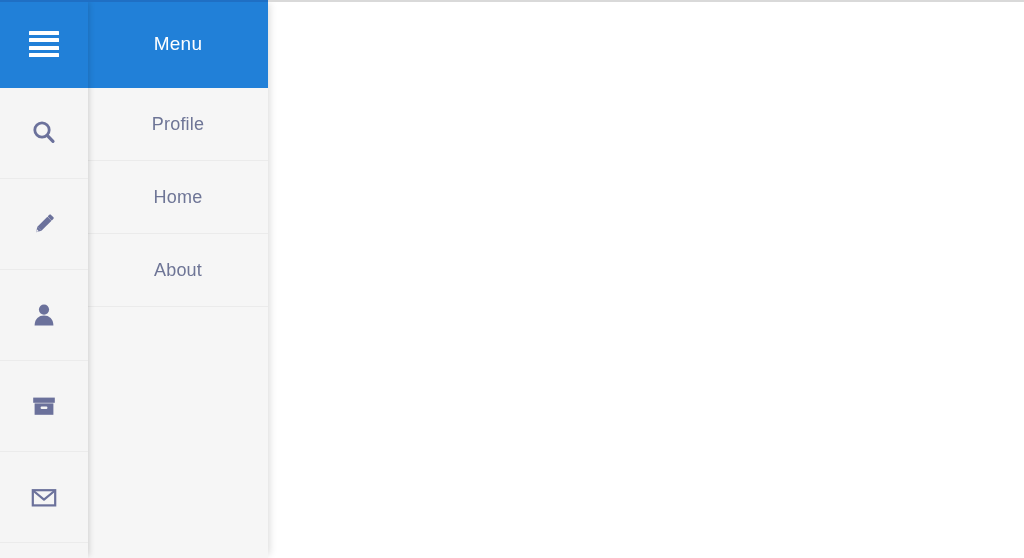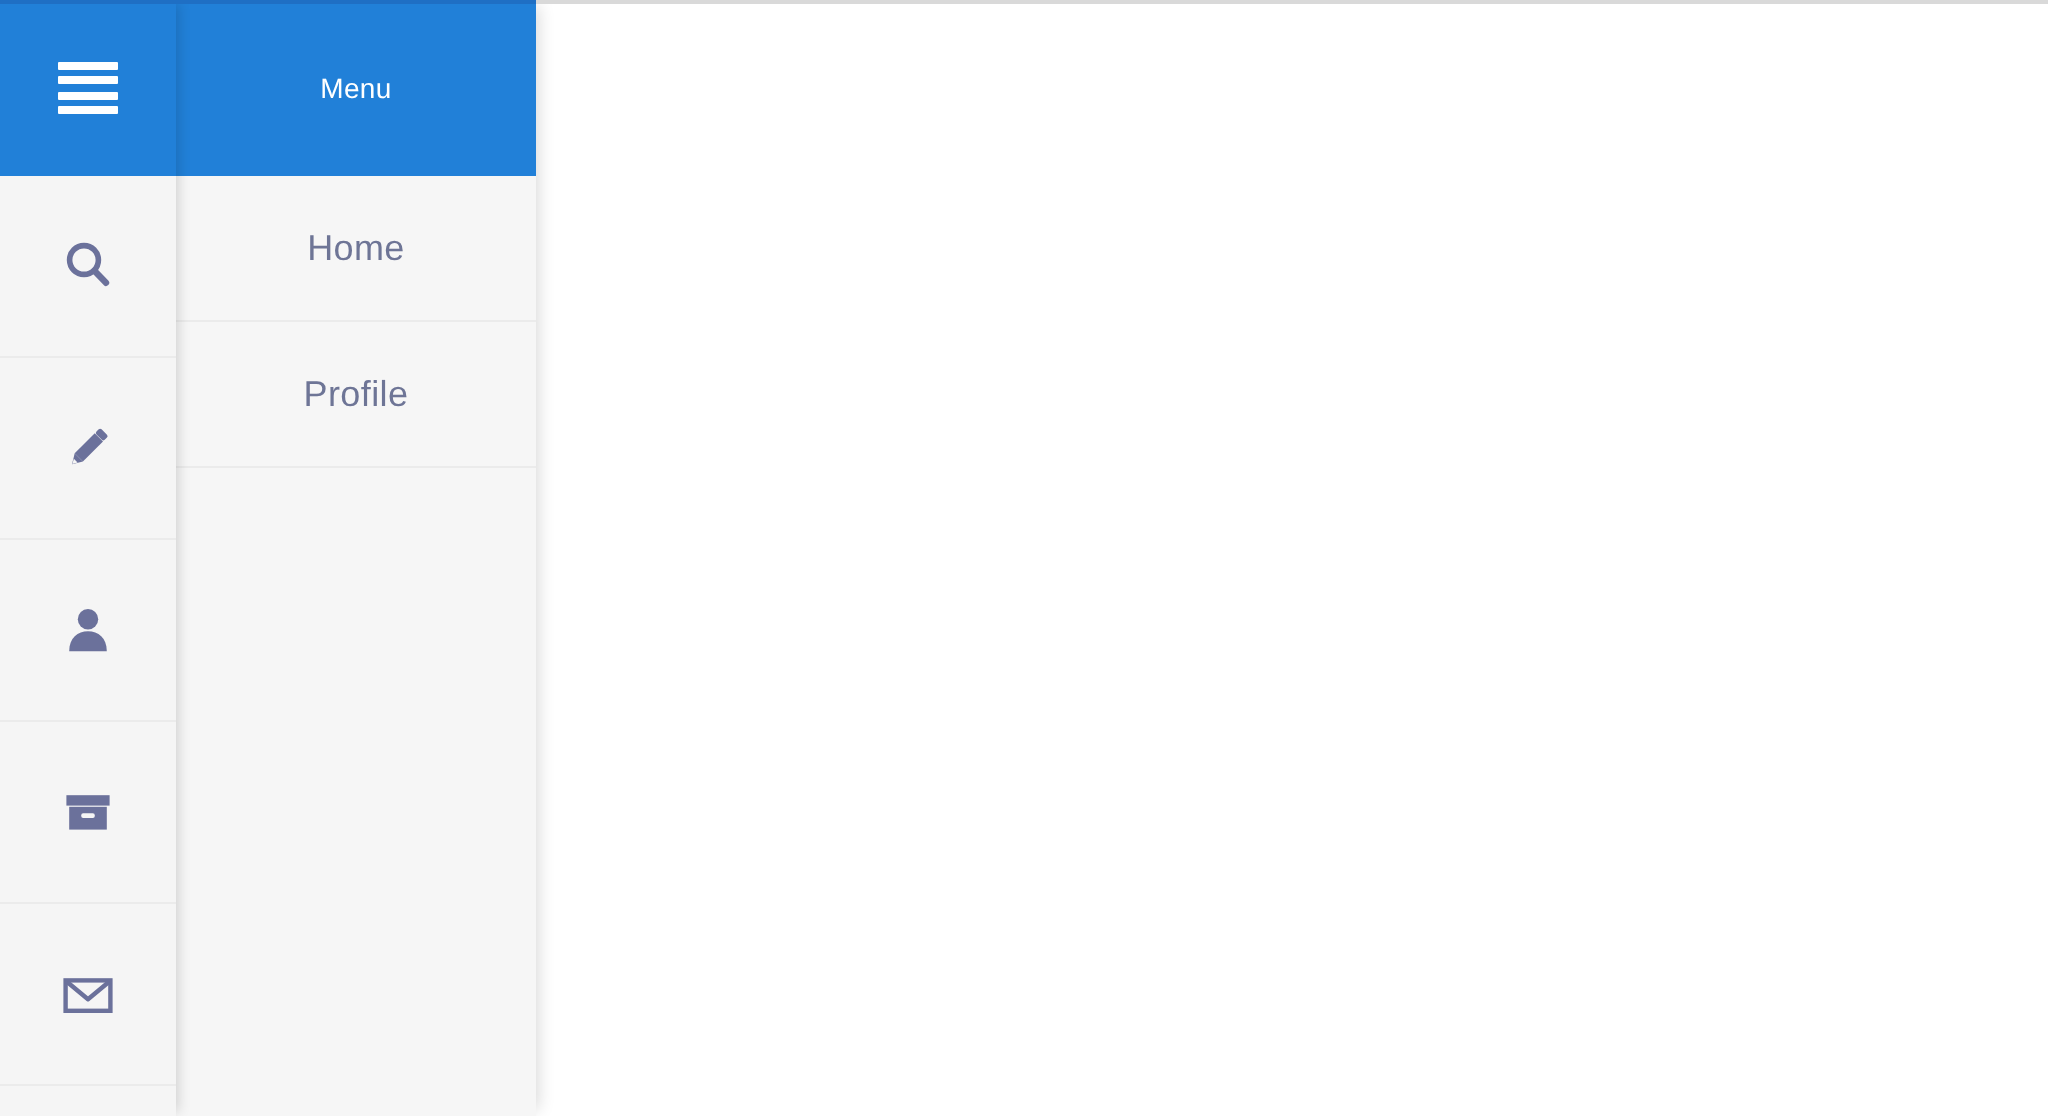--- a/index.html
+++ b/index.html
@@ -111,21 +111,21 @@
   .menu-header {
     height: 88px;
     background: #2180d8;
     display: flex;
     align-items: center;
     justify-content: center;
     box-sizing: border-box;
   }
   .menu-header-title {
     color: #ffffff;
-    font-size: 14px;
+    font-size: 19px;
     font-weight: 400;
     letter-spacing: 0.2px;
   }
 
   .menu-list {
     list-style: none;
     margin: 0;
     padding: 0;
   }
   .menu-item {
@@ -229,24 +229,27 @@
   </nav>
 
   <aside class="menu-panel">
 
     <div class="menu-header">
       <span class="menu-header-title">Menu</span>
     </div>
 
     <ul class="menu-list">
       <li class="menu-item">
+        <span class="menu-item-label">Profile</span>
+      </li>
+      <li class="menu-item">
         <span class="menu-item-label">Home</span>
       </li>
       <li class="menu-item">
-        <span class="menu-item-label">Profile</span>
+        <span class="menu-item-label">About</span>
       </li>
     </ul>
 
     <div class="menu-filler"></div>
 
   </aside>
 
   <main class="content">
     <div></div>
   </main>

